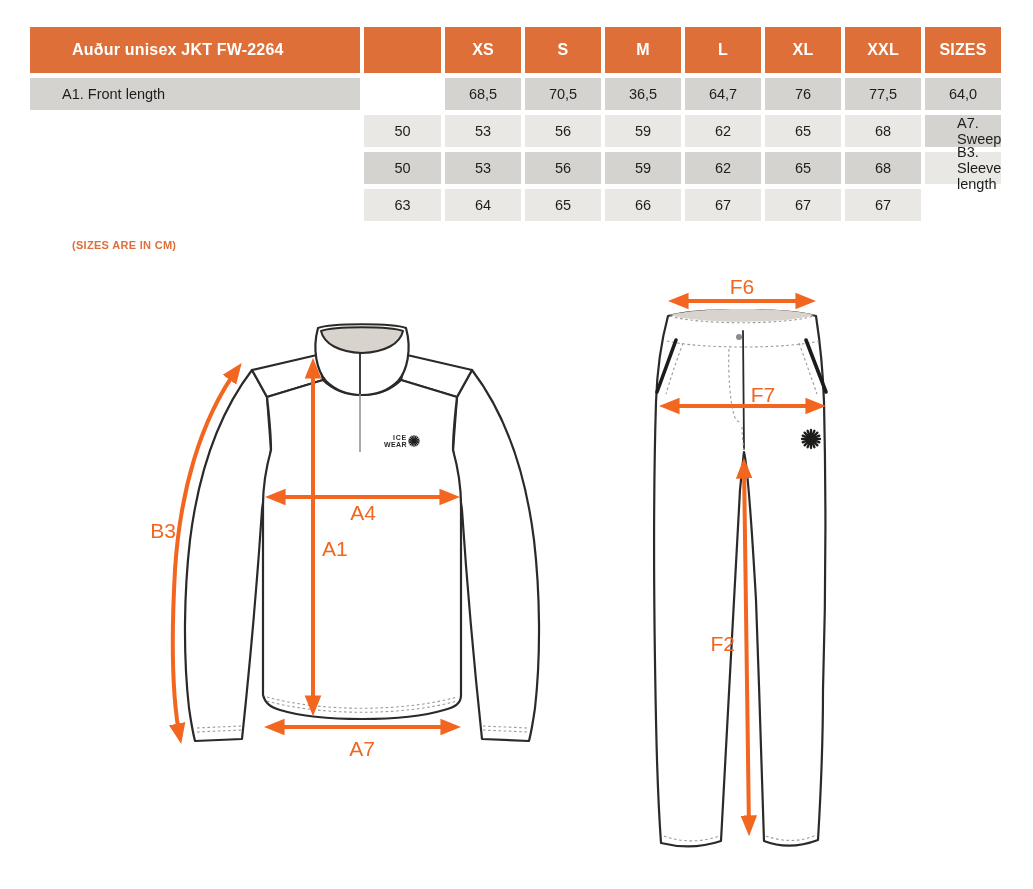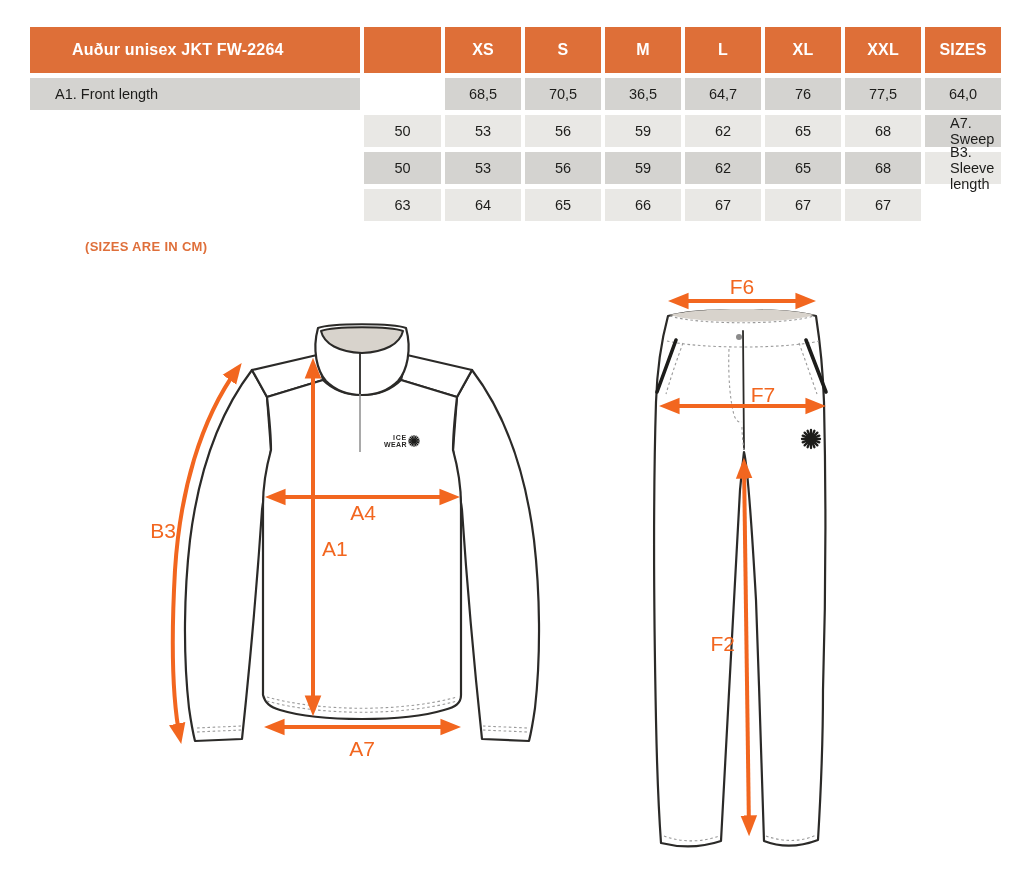--- a/index.html
+++ b/index.html
@@ -8,28 +8,28 @@
 
   
   .size-table{position:absolute;left:30px;top:27px;display:grid;
     grid-template-columns:330px 77px repeat(7,76px);
     grid-template-rows:46px repeat(4,32px);
     column-gap:4px;row-gap:5px;}
   .cell{display:flex;align-items:center;justify-content:center;}
   .th{background:var(--header-bg);color:#fff;font-weight:bold;font-size:16px;letter-spacing:.2px;}
   .th.title{justify-content:flex-start;padding-left:42px;}
   .td{font-size:14.5px;color:#1d1d1b;}
-  .td.label{justify-content:flex-start;padding-left:25px;}
+  .td.label{justify-content:flex-start;padding-left:32px;}
   .shade-dark{background:var(--row-dark);}
   .shade-light{background:var(--row-light);}
   .spacer{background:transparent;}
 
   
   .note{position:absolute;left:72px;top:239px;color:var(--note);
-        font-size:13px;font-weight:bold;letter-spacing:.3px;margin-left:13px;}
+        font-size:11px;font-weight:bold;letter-spacing:.3px;}
 
   
   .diagram{position:absolute;left:0;top:0;}
   .outline{fill:#fff;stroke:var(--line);stroke-width:2.2;stroke-linejoin:round;stroke-linecap:round;}
   .softfill{fill:var(--soft-fill);stroke:var(--line);stroke-width:2;stroke-linejoin:round;}
   .softfill-plain{fill:var(--soft-fill);stroke:none;}
   .seam{fill:none;stroke:var(--line);stroke-width:1.8;stroke-linecap:round;}
   .thin{fill:none;stroke:#8c8c8c;stroke-width:1.5;}
   .stitch{fill:none;stroke:#9a9a9a;stroke-width:1.1;stroke-dasharray:2.6 2.6;}
   .pocket{fill:none;stroke:#1c1c1a;stroke-width:3.6;stroke-linecap:round;}

